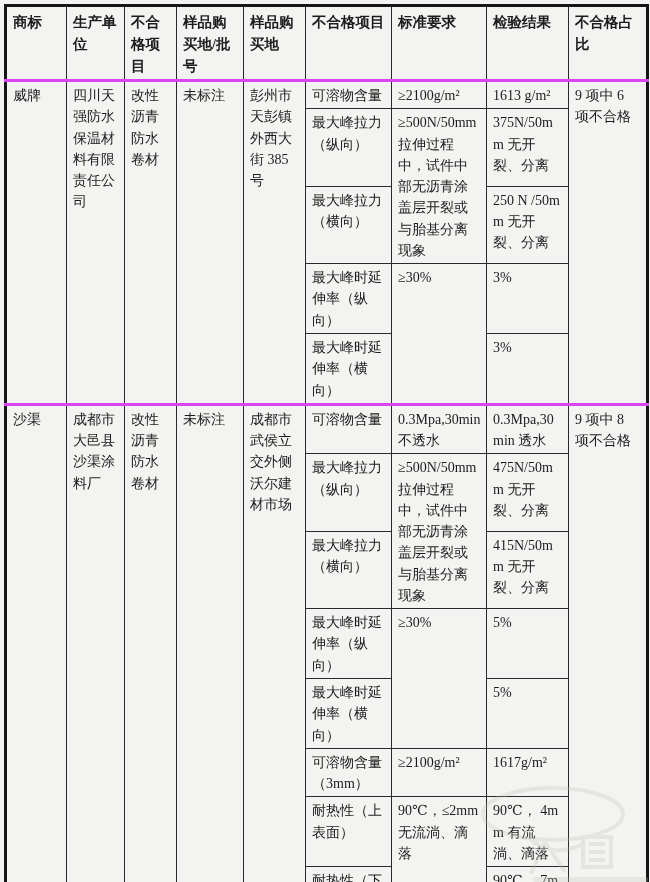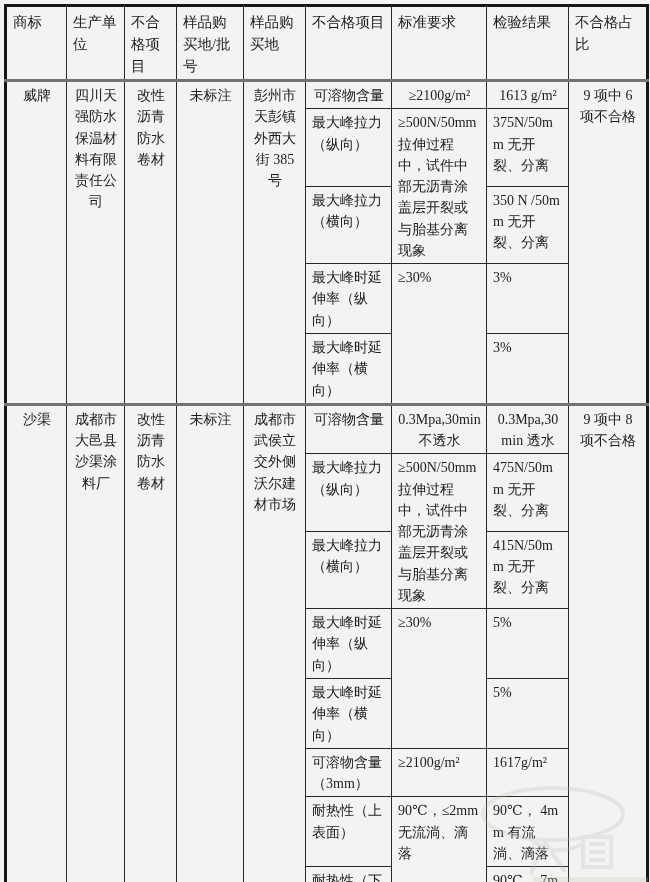--- a/index.html
+++ b/index.html
@@ -23,26 +23,26 @@
     border:1px solid #2a2a2a;
     vertical-align:top;
     text-align:left;
     padding:3px 5px 2px 6px;
     font-size:14px;
     line-height:1.52;
     word-break:break-all;
     overflow:hidden;
   }
   th{
-    font-weight:normal;
+    font-weight:bold;
     font-size:14.5px;
     border-bottom:2px solid #161616;
     padding-top:4px;
   }
-  tr.sec-start td{border-top:3px solid #737373;text-align:center;}
+  tr.sec-start td{border-top:3px solid #d946ef;}
   .wm{
     position:absolute;right:2px;bottom:0;
     opacity:.45;pointer-events:none;
   }
 </style>
 </head>
 <body>
 
 <div class="sheet">
 <table>
@@ -82,21 +82,21 @@
     <td>1613 g/m²</td>
     <td rowspan="5">9 项中 6 项不合格</td>
   </tr>
   <tr style="height:66px">
     <td>最大峰拉力（纵向）</td>
     <td rowspan="2">≥500N/50mm 拉伸过程中，试件中部无沥青涂盖层开裂或与胎基分离现象</td>
     <td>375N/50mm 无开裂、分离</td>
   </tr>
   <tr style="height:56px">
     <td>最大峰拉力（横向）</td>
-    <td>350 N /50mm 无开裂、分离</td>
+    <td>250 N /50mm 无开裂、分离</td>
   </tr>
   <tr style="height:42px">
     <td>最大峰时延伸率（纵向）</td>
     <td rowspan="2">≥30%</td>
     <td>3%</td>
   </tr>
   <tr style="height:40px">
     <td>最大峰时延伸率（横向）</td>
     <td>3%</td>
   </tr>

